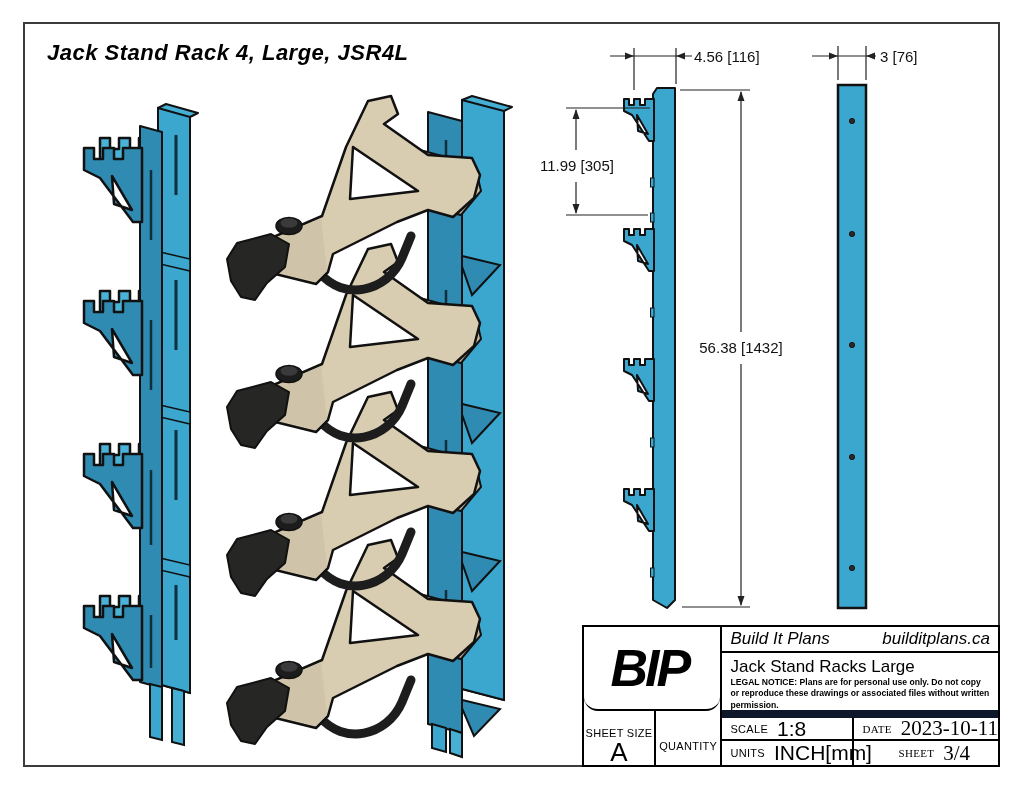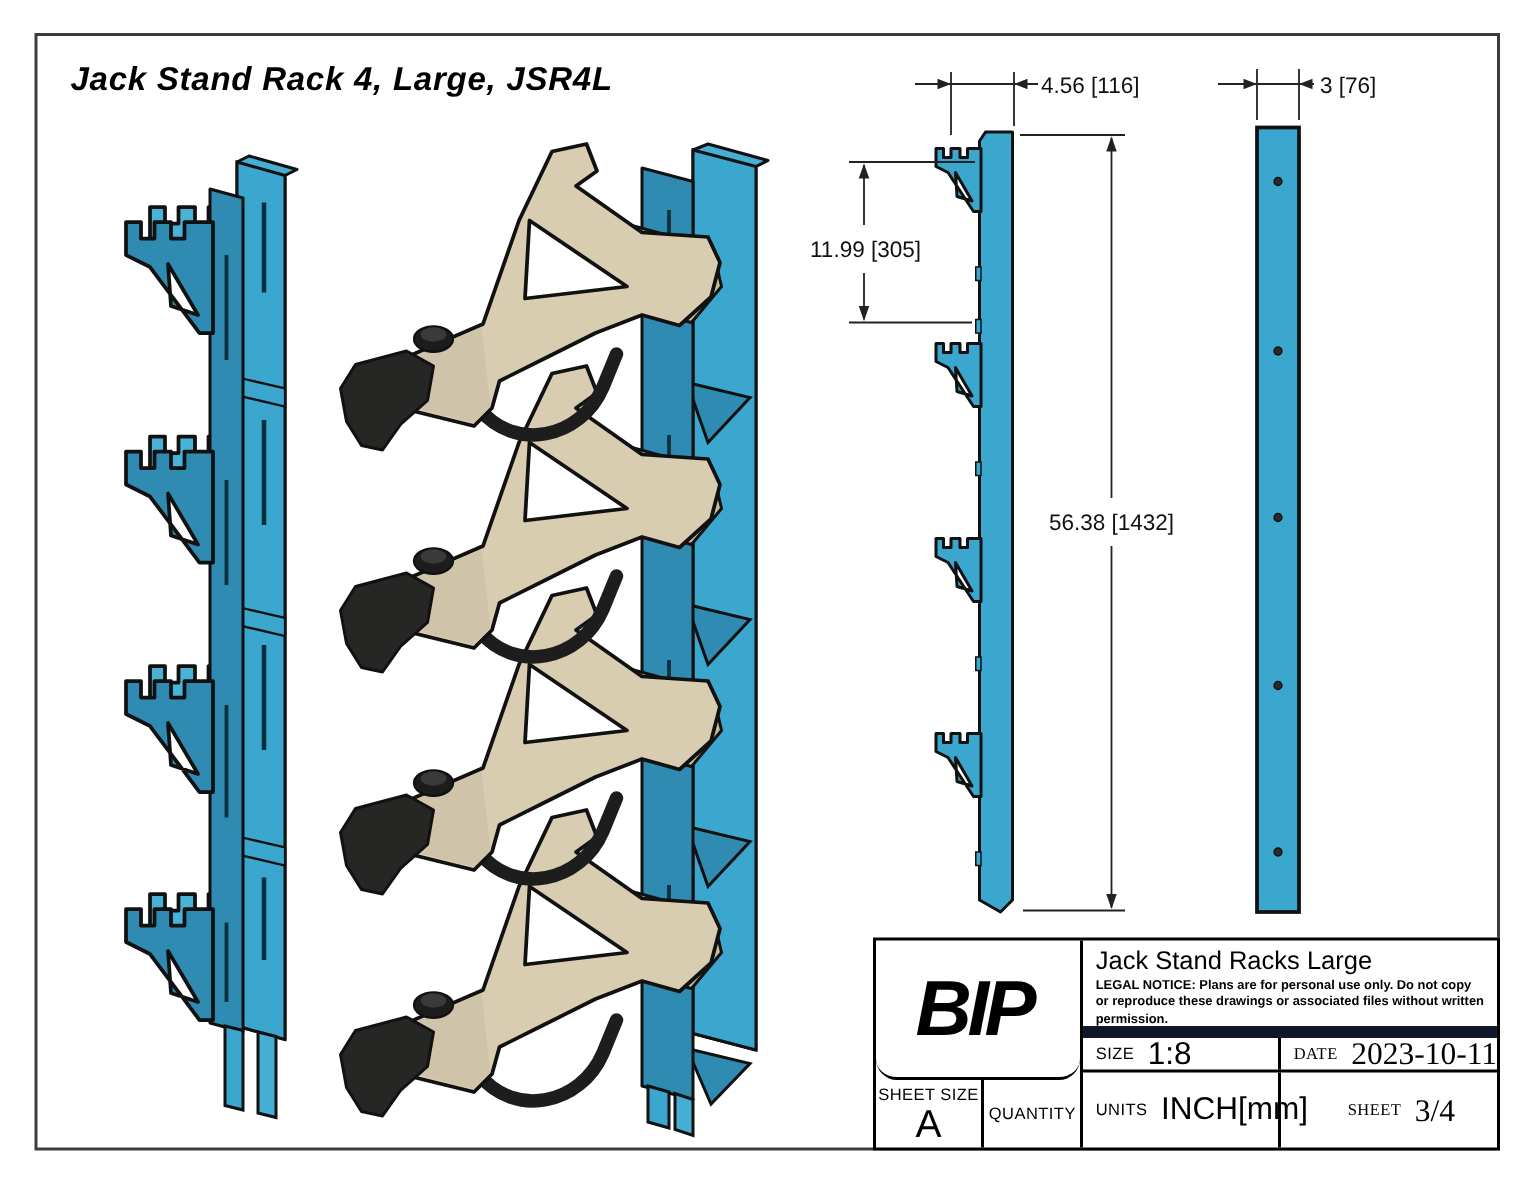--- a/index.html
+++ b/index.html
@@ -19,21 +19,21 @@
   .tblock *{box-sizing:border-box;}
   .tb-left{width:151px;border-right:2px solid #000;display:flex;flex-direction:column;}
   .tb-logo{height:93px;border-bottom:2px solid #000;display:flex;align-items:center;
       justify-content:center;font-size:52px;font-weight:bold;font-style:italic;
       letter-spacing:-3px;padding-right:6px;border-radius:14px;}
   .tb-left-bottom{flex:1;display:flex;}
   .tb-cell{text-align:center;display:flex;flex-direction:column;align-items:center;}
   .tb-sheetsize{width:72px;border-right:2px solid #000;}
   .tb-qty{flex:1;margin-top:13px;}
   .tb-label{font-size:11px;letter-spacing:.3px;}
-  .tb-cell .tb-label{padding-top:4px;}
+  .tb-cell .tb-label{padding-top:16px;}
   .tb-bigval{font-size:26px;line-height:1.0;margin-top:0px;}
   .tb-right{flex:1;display:flex;flex-direction:column;}
   .tb-company{height:26px;border-bottom:2px solid #000;display:flex;
       justify-content:space-between;align-items:center;padding:0 8px;
       font-style:italic;font-size:17px;}
   .tb-titlecell{height:65px;border-bottom:8px solid #0f172a;padding:4px 8px 4px;
       display:flex;flex-direction:column;justify-content:space-between;}
   .tb-dwgtitle{font-size:17px;}
   .tb-legal{font-size:8.6px;line-height:1.32;font-weight:bold;}
   .tb-row{height:23px;border-bottom:2px solid #000;display:flex;}
@@ -212,27 +212,31 @@
         <div class="tb-label">SHEET SIZE</div>
         <div class="tb-bigval">A</div>
       </div>
       <div class="tb-cell tb-qty">
         <div class="tb-label">QUANTITY</div>
         <div class="tb-bigval"></div>
       </div>
     </div>
   </div>
   <div class="tb-right">
+    <div class="tb-company">
+      <span>Build It Plans</span>
+      <span>builditplans.ca</span>
+    </div>
     <div class="tb-titlecell">
       <div class="tb-dwgtitle">Jack Stand Racks Large</div>
       <div class="tb-legal"><b>LEGAL NOTICE:</b> <span>Plans are for personal use only. Do not copy or reproduce these drawings or associated files without written permission.</span></div>
     </div>
     <div class="tb-row">
       <div class="tb-kv tb-half-l">
-        <span class="tb-label">SIZE</span>
+        <span class="tb-label">SCALE</span>
         <span class="tb-val">1:8</span>
       </div>
       <div class="tb-kv tb-half-r">
         <span class="tb-label">DATE</span>
         <span class="tb-val">2023-10-11</span>
       </div>
     </div>
     <div class="tb-row">
       <div class="tb-kv tb-half-l">
         <span class="tb-label">UNITS</span>

